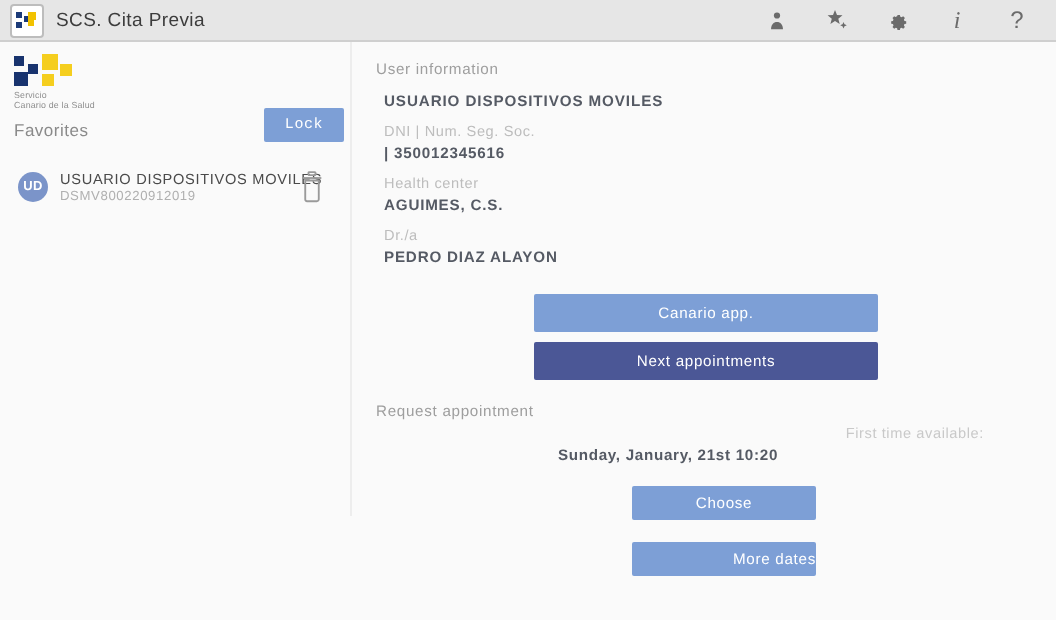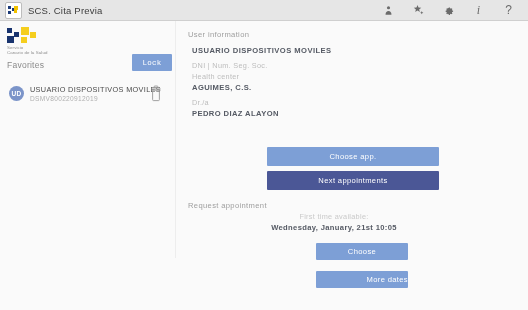--- a/index.html
+++ b/index.html
@@ -276,21 +276,21 @@
     background: #4b5796;
   }
 
   .request-appointment-label { left: 12px; top: 180px; }
 
   .first-time-faint {
     position: absolute;
     left: 0;
     top: 191px;
     width: 316px;
-    text-align: center;
+    text-align: right;
     font-size: 7.3px;
     color: #c9c9c9;
     letter-spacing: 0.3px;
   }
   .first-time-value {
     position: absolute;
     left: 0;
     top: 202px;
     width: 316px;
     text-align: center;
@@ -392,33 +392,34 @@
 
     </div>
 
     <div class="right-panel">
 
       <div class="section-label user-info-label">User information</div>
 
       <div class="info-block">
         <p class="info-strong">USUARIO DISPOSITIVOS MOVILES</p>
         <p class="info-faint">DNI | Num. Seg. Soc.</p>
+        <p class="info-value">| 350012345616</p>
         <p class="info-faint">Health center</p>
         <p class="info-value">AGUIMES, C.S.</p>
         <p class="info-faint">Dr./a</p>
         <p class="info-value">PEDRO DIAZ ALAYON</p>
       </div>
 
-      <button class="wide-btn btn-request-app">Choose app.</button>
+      <button class="wide-btn btn-request-app">Canario app.</button>
       <button class="wide-btn btn-next-appointments">Next appointments</button>
 
       <div class="section-label request-appointment-label">Request appointment</div>
 
       <div class="first-time-faint">First time available:</div>
-      <div class="first-time-value">Wednesday, January, 21st 10:05</div>
+      <div class="first-time-value">Sunday, January, 21st 10:20</div>
 
       <button class="mid-btn btn-choose">Choose</button>
       <button class="mid-btn btn-more-dates">More dates</button>
 
     </div>
 
   </div>
 </div>
 
 </body></html>

